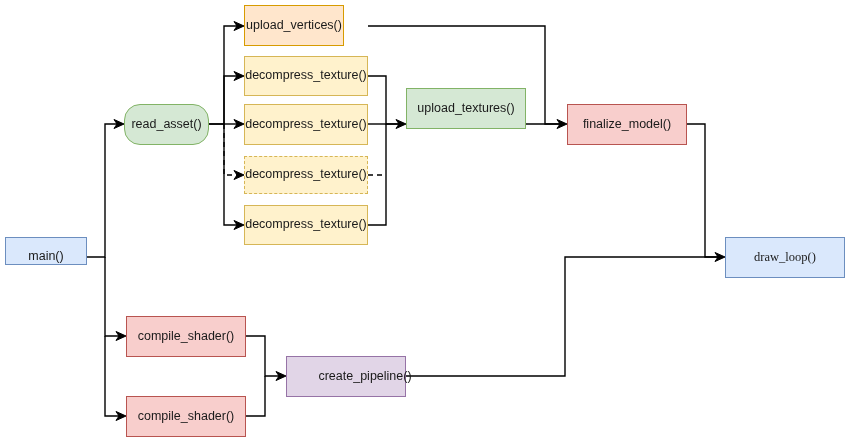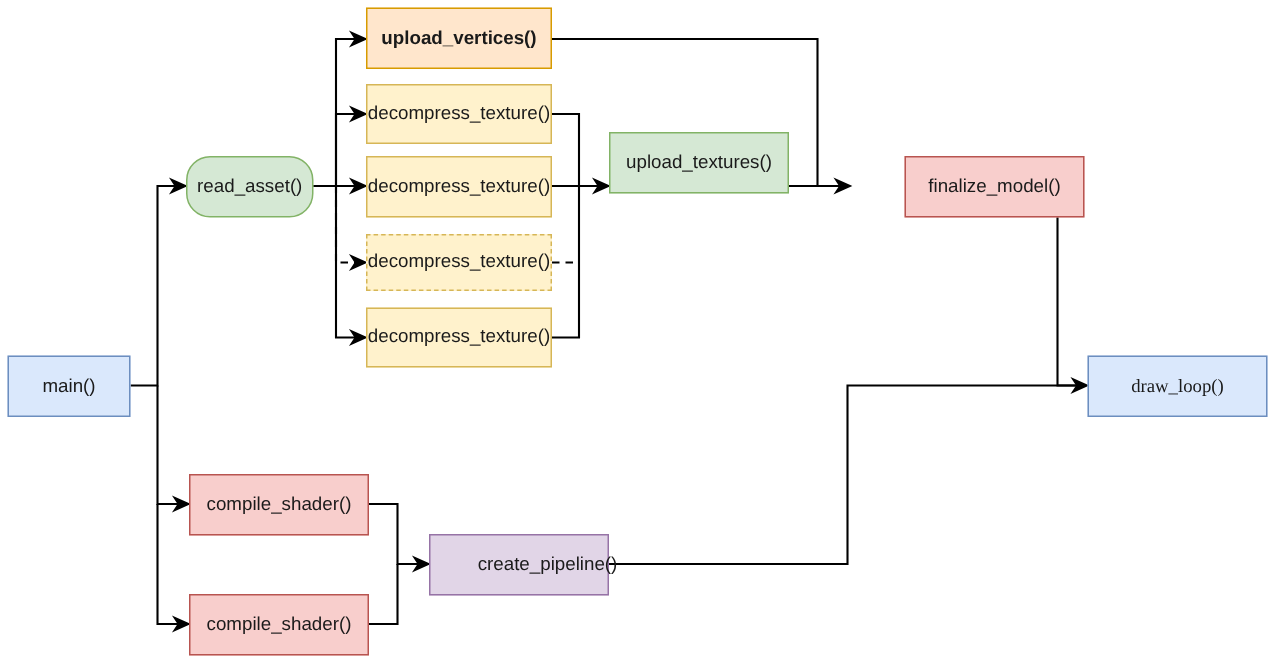--- a/index.html
+++ b/index.html
@@ -71,45 +71,45 @@
       <polygon points="244,76 234,71.5 237,76 234,80.5" fill="#000000" stroke="#000000" stroke-width="1" stroke-linejoin="miter"></polygon>
       <polygon points="244,124 234,119.5 237,124 234,128.5" fill="#000000" stroke="#000000" stroke-width="1" stroke-linejoin="miter"></polygon>
       <polygon points="244,175 234,170.5 237,175 234,179.5" fill="#000000" stroke="#000000" stroke-width="1" stroke-linejoin="miter"></polygon>
       <polygon points="244,225 234,220.5 237,225 234,229.5" fill="#000000" stroke="#000000" stroke-width="1" stroke-linejoin="miter"></polygon>
       <polygon points="406,124 396,119.5 399,124 396,128.5" fill="#000000" stroke="#000000" stroke-width="1" stroke-linejoin="miter"></polygon>
       <polygon points="567,124 557,119.5 560,124 557,128.5" fill="#000000" stroke="#000000" stroke-width="1" stroke-linejoin="miter"></polygon>
       <polygon points="286,376 276,371.5 279,376 276,380.5" fill="#000000" stroke="#000000" stroke-width="1" stroke-linejoin="miter"></polygon>
       <polygon points="725,257 715,252.5 718,257 715,261.5" fill="#000000" stroke="#000000" stroke-width="1" stroke-linejoin="miter"></polygon>
     </svg>
   <div id="node-layer">
-      <div class="node" style="left: 5px; top: 237px; width: 82px; height: 41px; background: rgb(218, 232, 252); border-color: rgb(108, 142, 191);">
+      <div class="node" style="left: 5px; top: 237px; width: 82px; height: 28px; background: rgb(218, 232, 252); border-color: rgb(108, 142, 191); align-items: flex-end;">
         <span>main()</span>
       </div>
       <div class="node" style="left: 124px; top: 104px; width: 85px; height: 41px; background: rgb(213, 232, 212); border-color: rgb(130, 179, 102); border-radius: 16px;">
         <span>read_asset()</span>
       </div>
-      <div class="node" style="left: 244px; top: 5px; width: 124px; height: 41px; background: rgb(255, 230, 204); border-color: rgb(215, 155, 0); font-weight: bold;">
+      <div class="node" style="left: 244px; top: 5px; width: 100px; height: 41px; background: rgb(255, 230, 204); border-color: rgb(215, 155, 0);">
         <span>upload_vertices()</span>
       </div>
       <div class="node" style="left: 244px; top: 56px; width: 124px; height: 40px; background: rgb(255, 242, 204); border-color: rgb(214, 182, 86);">
         <span>decompress_texture()</span>
       </div>
       <div class="node" style="left: 244px; top: 104px; width: 124px; height: 41px; background: rgb(255, 242, 204); border-color: rgb(214, 182, 86);">
         <span>decompress_texture()</span>
       </div>
       <div class="node dashed" style="left: 244px; top: 156px; width: 124px; height: 38px; background: rgb(255, 242, 204); border-color: rgb(214, 182, 86);">
         <span>decompress_texture()</span>
       </div>
       <div class="node" style="left: 244px; top: 205px; width: 124px; height: 40px; background: rgb(255, 242, 204); border-color: rgb(214, 182, 86);">
         <span>decompress_texture()</span>
       </div>
       <div class="node" style="left: 406px; top: 88px; width: 120px; height: 41px; background: rgb(213, 232, 212); border-color: rgb(130, 179, 102);">
         <span>upload_textures()</span>
       </div>
-      <div class="node" style="left: 567px; top: 104px; width: 120px; height: 41px; background: rgb(248, 206, 204); border-color: rgb(184, 84, 80); margin-left: 36px;">
+      <div class="node" style="left: 567px; top: 104px; width: 120px; height: 41px; background: rgb(248, 206, 204); border-color: rgb(184, 84, 80);">
         <span>finalize_model()</span>
       </div>
       <div class="node" style="left: 725px; top: 237px; width: 120px; height: 41px; background: rgb(218, 232, 252); border-color: rgb(108, 142, 191); font-family: Liberation Serif, serif;">
         <span>draw_loop()</span>
       </div>
       <div class="node" style="left: 126px; top: 316px; width: 120px; height: 41px; background: rgb(248, 206, 204); border-color: rgb(184, 84, 80);">
         <span>compile_shader()</span>
       </div>
       <div class="node" style="left: 126px; top: 396px; width: 120px; height: 41px; background: rgb(248, 206, 204); border-color: rgb(184, 84, 80);">
         <span>compile_shader()</span>

